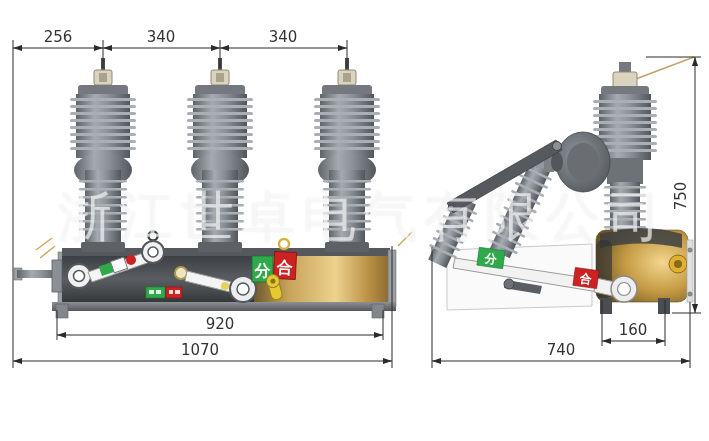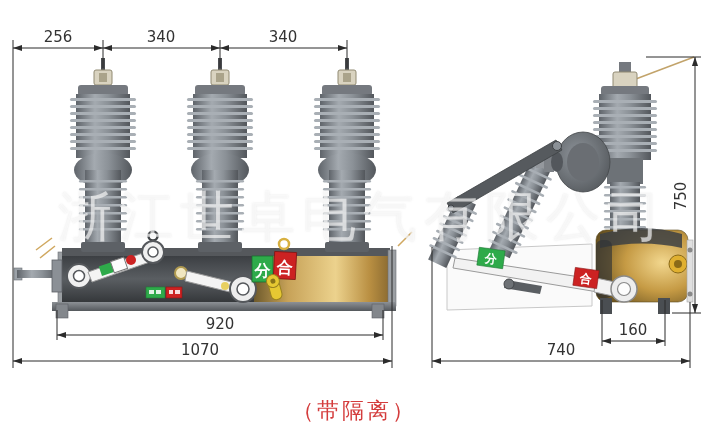--- a/index.html
+++ b/index.html
@@ -286,15 +286,14 @@
       <line x1="690" y1="302" x2="690" y2="368"></line>
       <line x1="432" y1="361" x2="690" y2="361" marker-start="url(#arr)" marker-end="url(#arr)"></line>
     </g>
     <text transform="translate(686 196) rotate(-90)" text-anchor="middle" class="dim-text">750</text>
     <text x="633" y="335" text-anchor="middle" class="dim-text">160</text>
     <text x="561" y="355" text-anchor="middle" class="dim-text">740</text>
   </g>
 </svg>
 
 <div class="watermark">浙江世卓电气有限公司</div>
-<div class="caption">（带隔离）</div>
 
 </div>
 
 </body></html>

